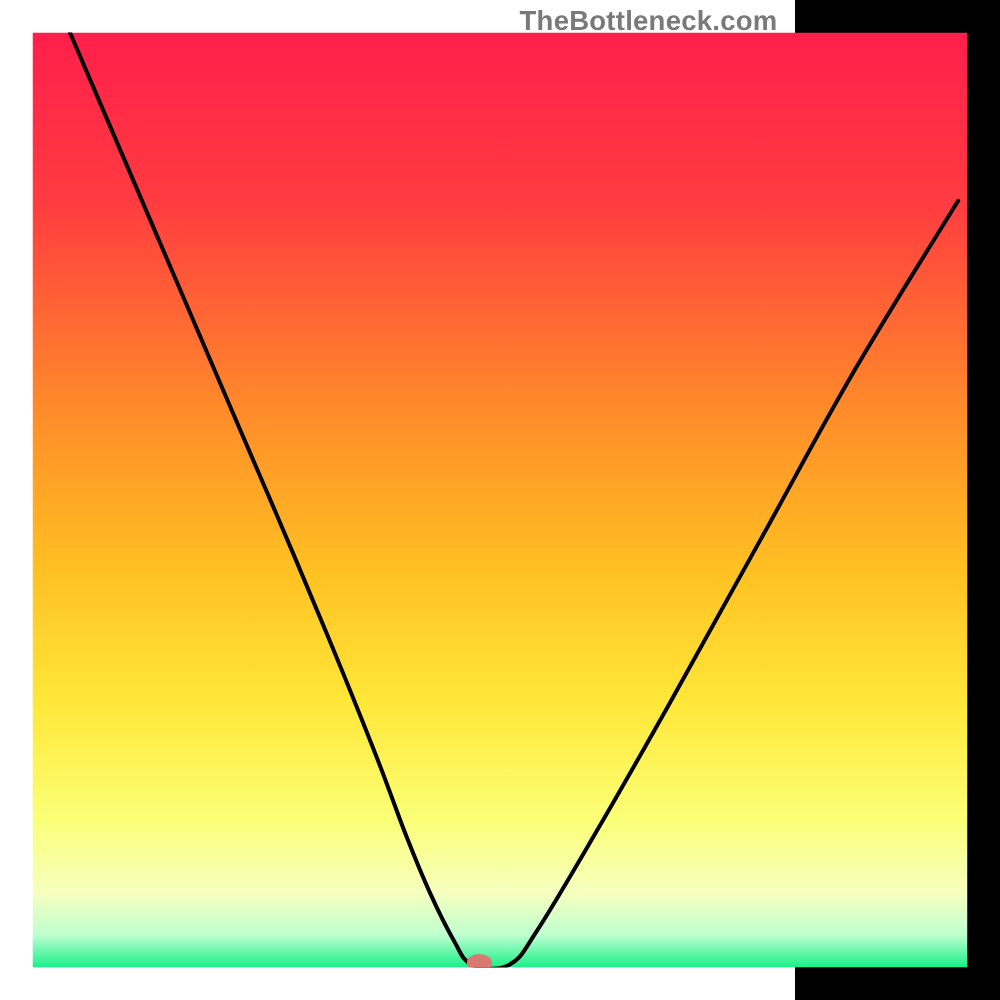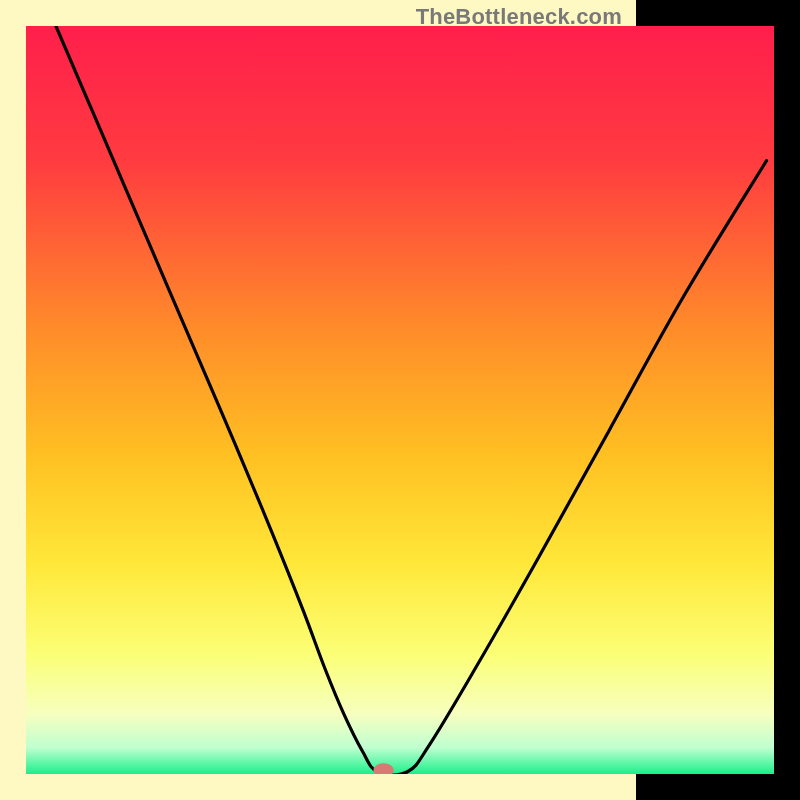--- a/index.html
+++ b/index.html
@@ -9,21 +9,21 @@
     height: 800px;
     background: #000;
     overflow: hidden;
   }
   .frame {
     position: absolute;
     left: 0;
     top: 0;
     width: 636px;
     height: 800px;
-    background: #fef9c3;
+    background: #ffffff;
   }
   .watermark {
     position: absolute;
     top: 4px;
     right: 14px;
     font-family: Arial, Helvetica, sans-serif;
     font-size: 22px;
     font-weight: 600;
     color: #79797a;
     letter-spacing: 0.2px;

